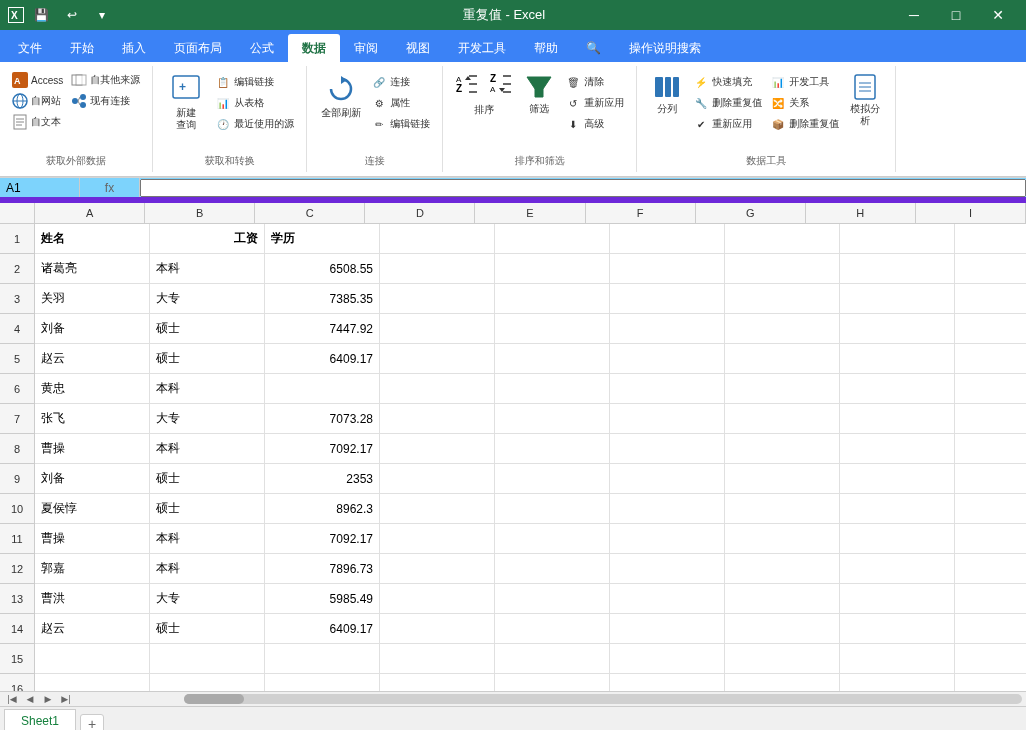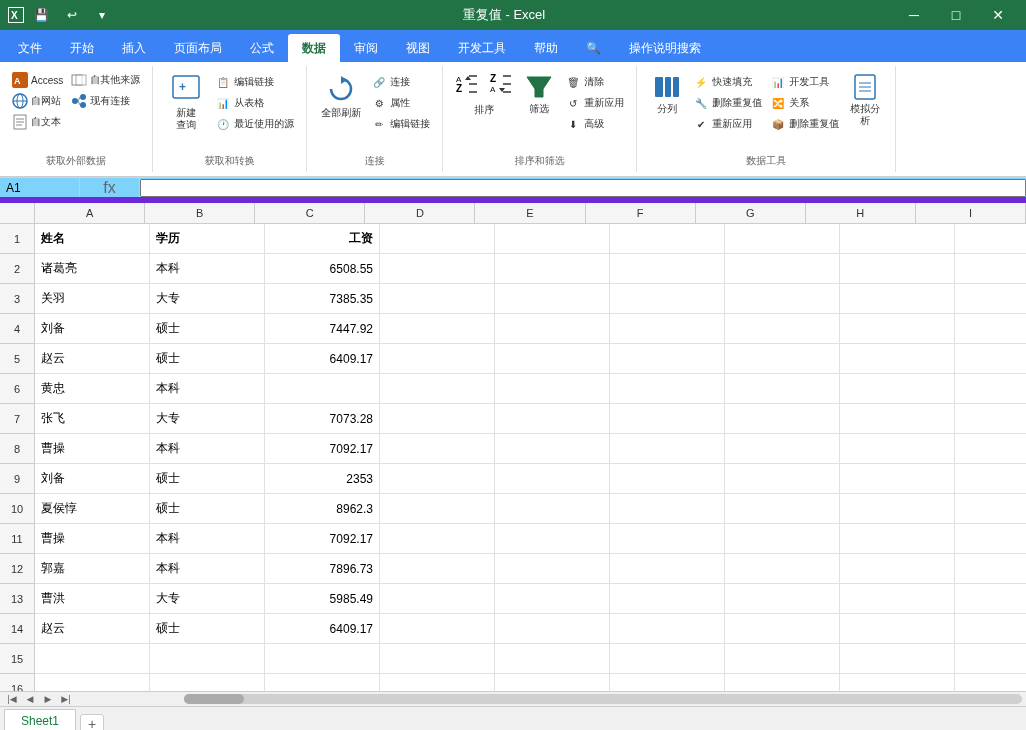--- a/index.html
+++ b/index.html
@@ -88,21 +88,21 @@
     }
     .name-box {
       width: 80px;
       border-right: 1px solid #ccc;
       padding: 0 6px;
       font-size: 12px;
       height: 100%;
       display: flex;
       align-items: center;
     }
-    .formula-icon { width: 60px; display: flex; align-items: center; justify-content: center; font-size: 16px; color: #666; border-right: 1px solid #ccc; height: 100%; }
+    .formula-icon { width: 60px; display: flex; align-items: center; justify-content: center; font-size: 12px; color: #666; border-right: 1px solid #ccc; height: 100%; }
     .formula-input { flex: 1; padding: 0 6px; font-size: 12px; }
     .col-headers { display: flex; background: #f5f5f5; border-bottom: 1px solid #ccc; }
     .row-col { width: 35px; min-width: 35px; border-right: 1px solid #ccc; background: #f5f5f5; }
     .col-header {
       height: 20px;
       border-right: 1px solid #ccc;
       display: flex;
       align-items: center;
       justify-content: center;
       font-size: 11px;
@@ -518,22 +518,22 @@
         <div class="row-num">11</div>
         <div class="row-num">12</div>
         <div class="row-num">13</div>
         <div class="row-num">14</div>
         <div class="row-num">15</div>
         <div class="row-num">16</div>
       </div>
     <div class="sheet-grid" id="sheet-grid">
         <div class="grid-row header-row">
           <div class="grid-cell cell-a" style="font-weight: bold;">姓名</div>
+          <div class="grid-cell cell-c" style="font-weight: bold;">工资</div>
           <div class="grid-cell cell-b" style="font-weight: bold;">学历</div>
-          <div class="grid-cell cell-c" style="font-weight: bold;">工资</div>
           <div class="grid-cell cell-d"></div>
           <div class="grid-cell cell-e"></div>
           <div class="grid-cell cell-f"></div>
           <div class="grid-cell cell-g"></div>
           <div class="grid-cell cell-h"></div>
           <div class="grid-cell cell-i"></div>
         </div>
         <div class="grid-row">
           <div class="grid-cell cell-a">诸葛亮</div>
           <div class="grid-cell cell-b">本科</div>

